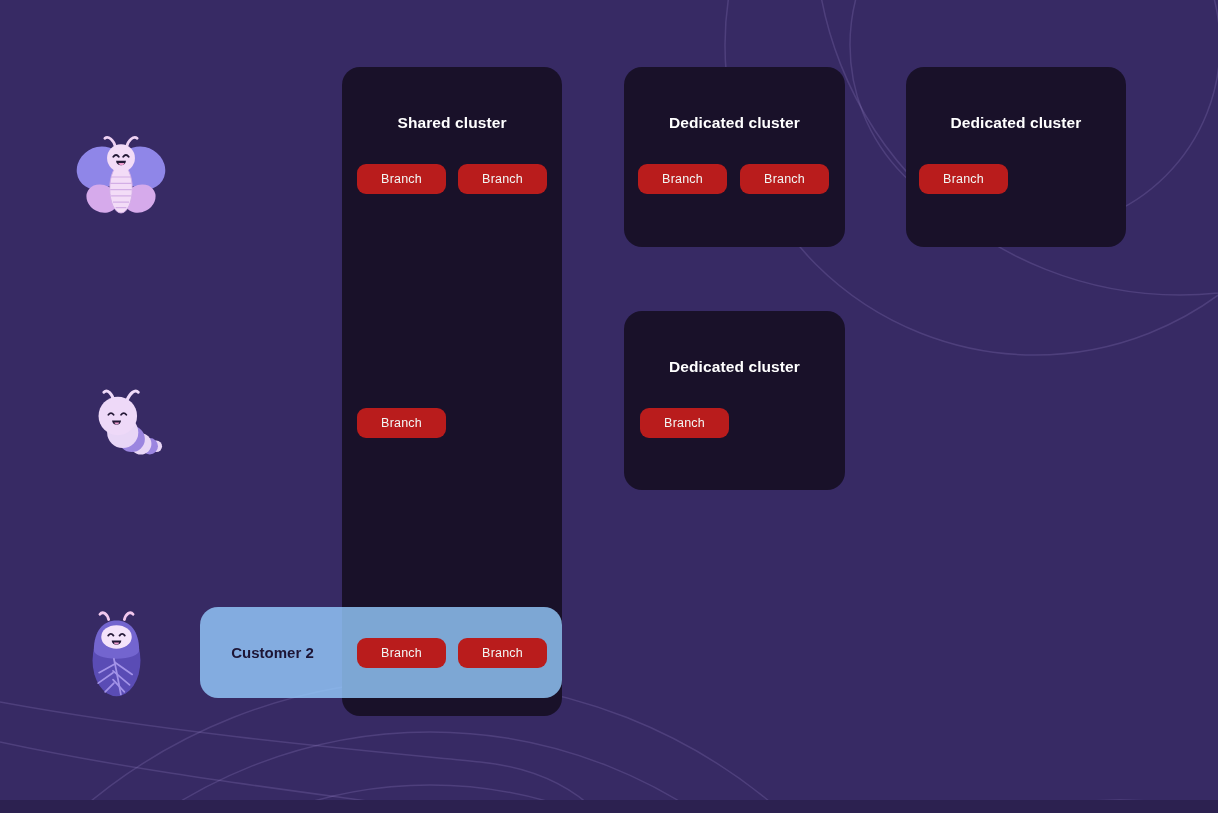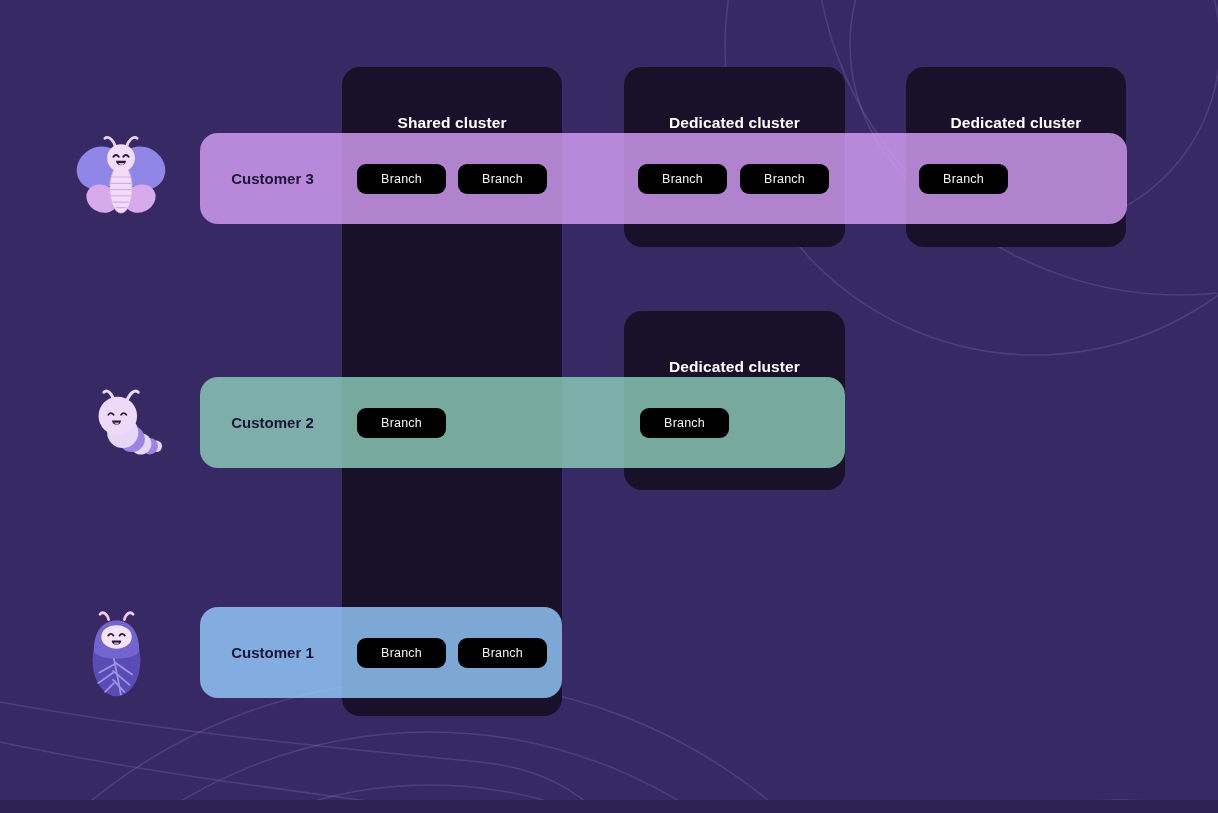--- a/index.html
+++ b/index.html
@@ -26,21 +26,21 @@
   }
   .row-c3{left:200px;top:133px;width:927px;background:rgba(221,164,252,0.78);}
   .row-c2{left:200px;top:377px;width:645px;background:rgba(142,208,188,0.80);}
   .row-c1{left:200px;top:607px;width:362px;background:rgba(150,205,255,0.80);}
   .customer-label{
     position:absolute;left:0;top:0;width:145px;height:100%;
     display:flex;align-items:center;justify-content:center;
     color:#1d1535;font-size:15px;font-weight:700;
   }
   .branch-chip{
-    position:absolute;width:89px;height:30px;background:#000000;
+    position:absolute;width:89px;height:30px;background:#b91c1c;
     border-radius:9px;z-index:3;display:flex;align-items:center;
     justify-content:center;color:#f2f7f5;font-size:12.5px;font-weight:500;
     letter-spacing:.2px;
   }
   .mascot{position:absolute;z-index:2;}
   .mascot-butterfly{left:76px;top:131px;width:90px;height:92px;}
   .mascot-caterpillar{left:84px;top:384px;width:84px;height:82px;}
   .mascot-cocoon{left:86px;top:606px;width:61px;height:95px;}
   .footer-strip{
     position:absolute;left:0;bottom:0;width:100%;height:13px;
@@ -73,28 +73,22 @@
   <div class="cluster-card card-ded-a">
     <div class="cluster-title">Dedicated cluster</div>
   </div>
   <div class="cluster-card card-ded-b">
     <div class="cluster-title">Dedicated cluster</div>
   </div>
   <div class="cluster-card card-ded-c">
     <div class="cluster-title">Dedicated cluster</div>
   </div>
 
-  <div class="customer-row row-c3">
-    <div class="customer-label">Customer 3</div>
-  </div>
-  <div class="customer-row row-c2">
+  <div class="customer-row row-c1">
     <div class="customer-label">Customer 2</div>
-  </div>
-  <div class="customer-row row-c1">
-    <div class="customer-label">Customer 1</div>
   </div>
 
   <div class="branch-chip" style="left:357px;top:164px;">Branch</div>
   <div class="branch-chip" style="left:458px;top:164px;">Branch</div>
   <div class="branch-chip" style="left:638px;top:164px;">Branch</div>
   <div class="branch-chip" style="left:740px;top:164px;">Branch</div>
   <div class="branch-chip" style="left:919px;top:164px;">Branch</div>
 
   <div class="branch-chip" style="left:357px;top:408px;">Branch</div>
   <div class="branch-chip" style="left:640px;top:408px;">Branch</div>

